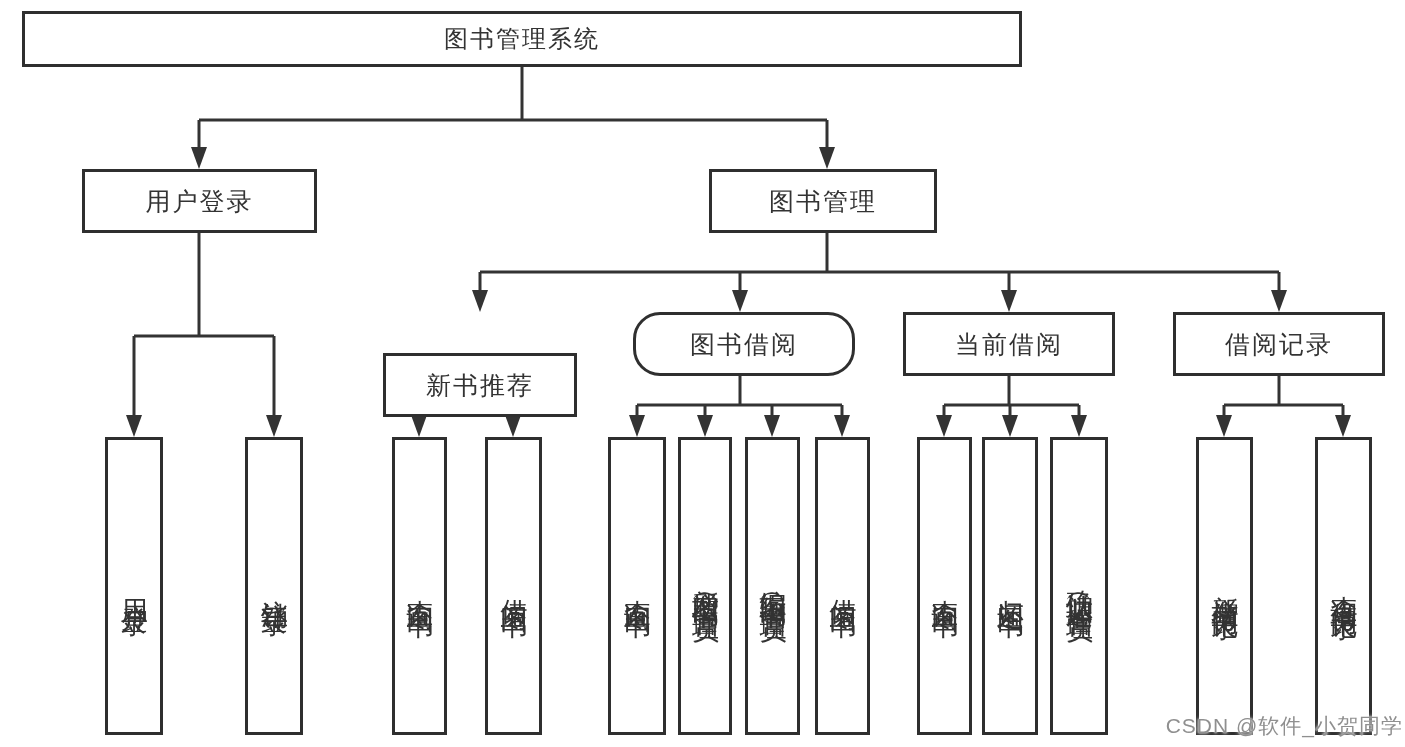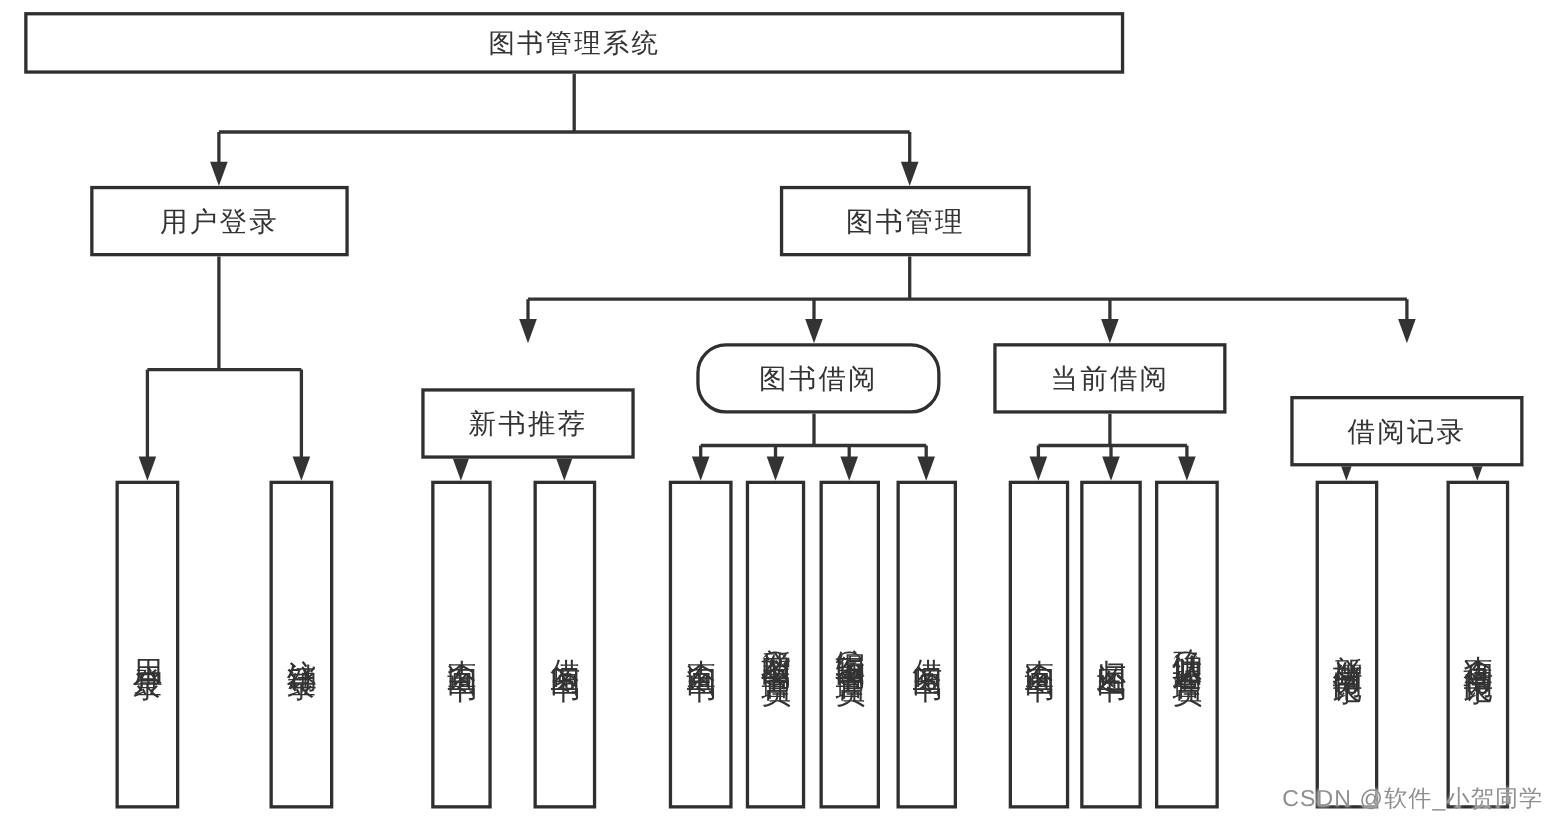--- a/index.html
+++ b/index.html
@@ -94,21 +94,21 @@
   </svg>
 
   <div class="node title" style="left:22px;top:11px;width:1000px;height:56px;">图书管理系统</div>
 
   <div class="node" style="left:82px;top:169px;width:235px;height:64px;">用户登录</div>
   <div class="node" style="left:709px;top:169px;width:228px;height:64px;">图书管理</div>
 
   <div class="node" style="left:383px;top:312px;width:194px;height:64px;margin-top:41px;">新书推荐</div>
   <div class="node" style="left:633px;top:312px;width:222px;height:64px;border-radius:27px;">图书借阅</div>
   <div class="node" style="left:903px;top:312px;width:212px;height:64px;">当前借阅</div>
-  <div class="node" style="left:1173px;top:312px;width:212px;height:64px;margin-top:48px;">借阅记录</div>
+  <div class="node" style="left:1173px;top:312px;width:212px;height:64px;">借阅记录</div>
 
   <div class="node vertical" style="left:105px;top:437px;width:58px;height:298px;">用户登录</div>
   <div class="node vertical" style="left:245px;top:437px;width:58px;height:298px;">注销登录</div>
   <div class="node vertical" style="left:392px;top:437px;width:55px;height:298px;">查询图书</div>
   <div class="node vertical" style="left:485px;top:437px;width:57px;height:298px;">借阅图书</div>
   <div class="node vertical" style="left:608px;top:437px;width:58px;height:298px;">查询图书</div>
   <div class="node vertical" style="left:678px;top:437px;width:54px;height:298px;">新增图书（管理员）</div>
   <div class="node vertical" style="left:745px;top:437px;width:55px;height:298px;">编辑图书（管理员）</div>
   <div class="node vertical" style="left:815px;top:437px;width:55px;height:298px;">借阅图书</div>
   <div class="node vertical" style="left:917px;top:437px;width:55px;height:298px;">查询图书</div>

